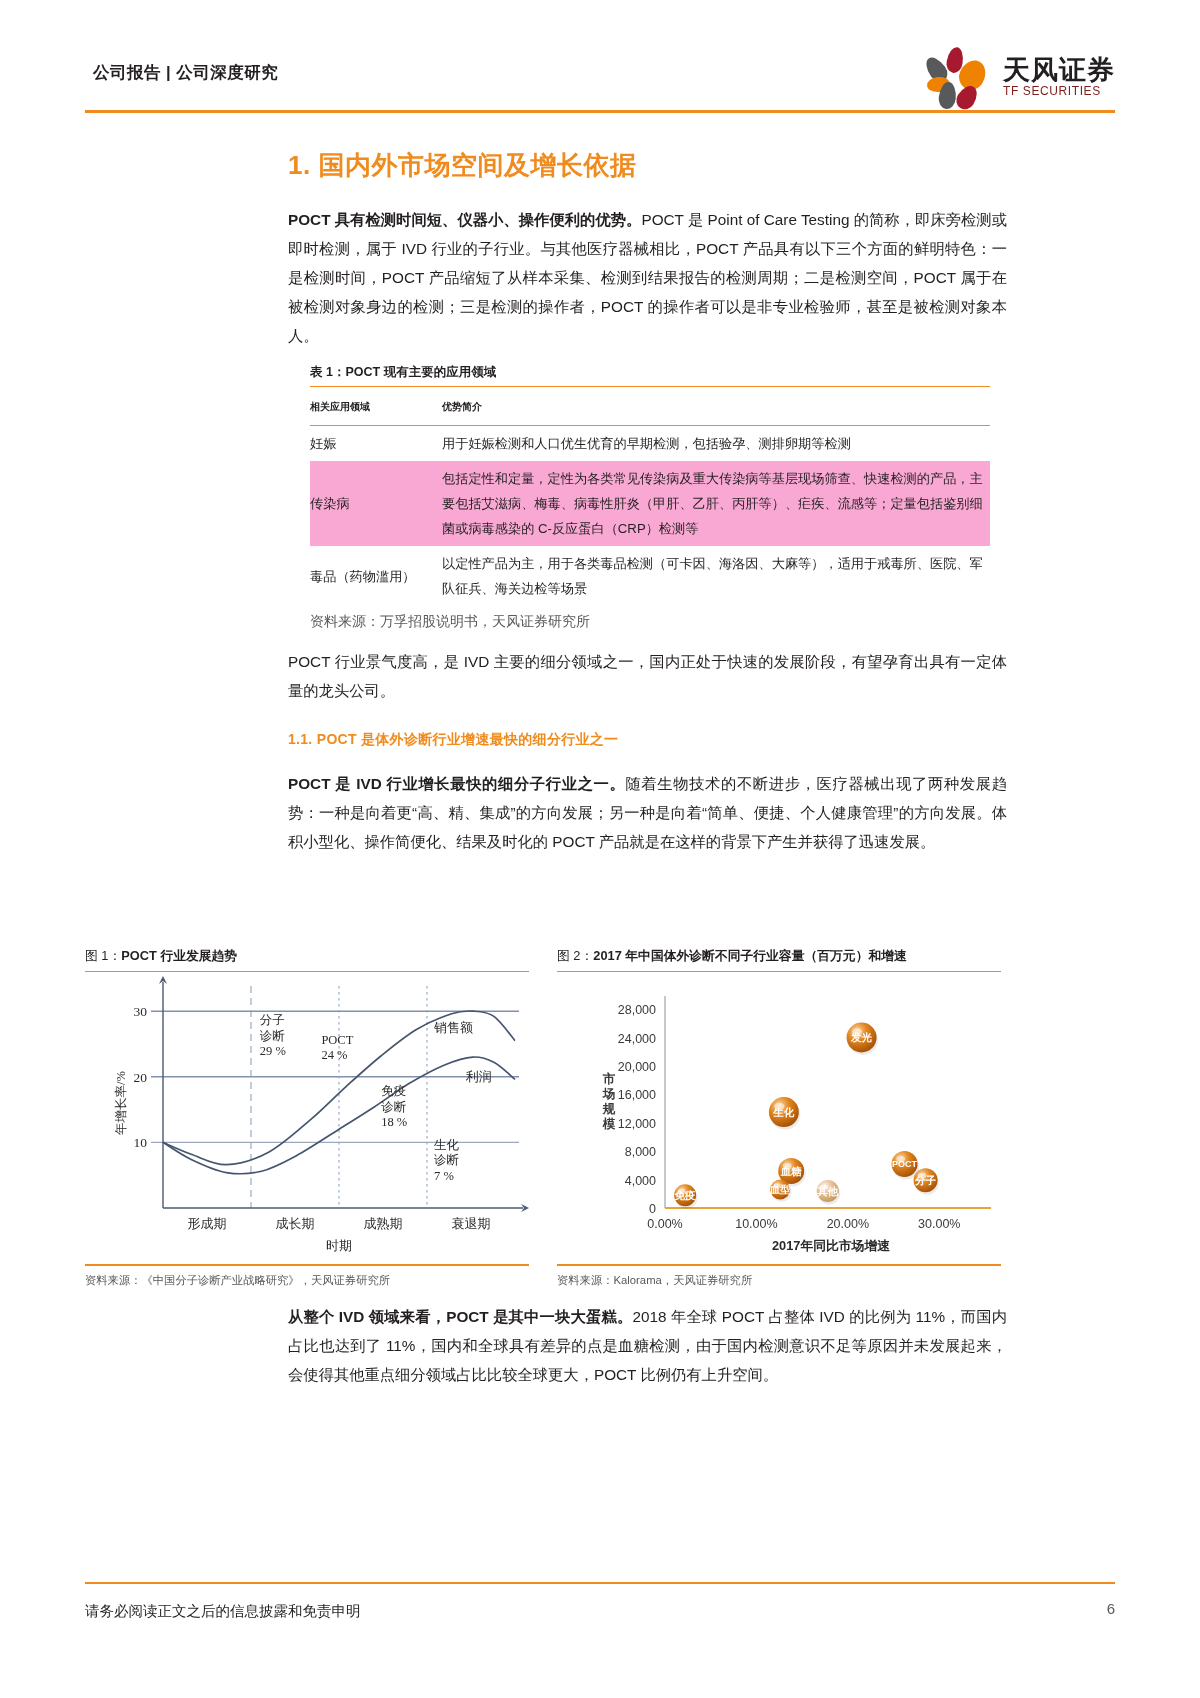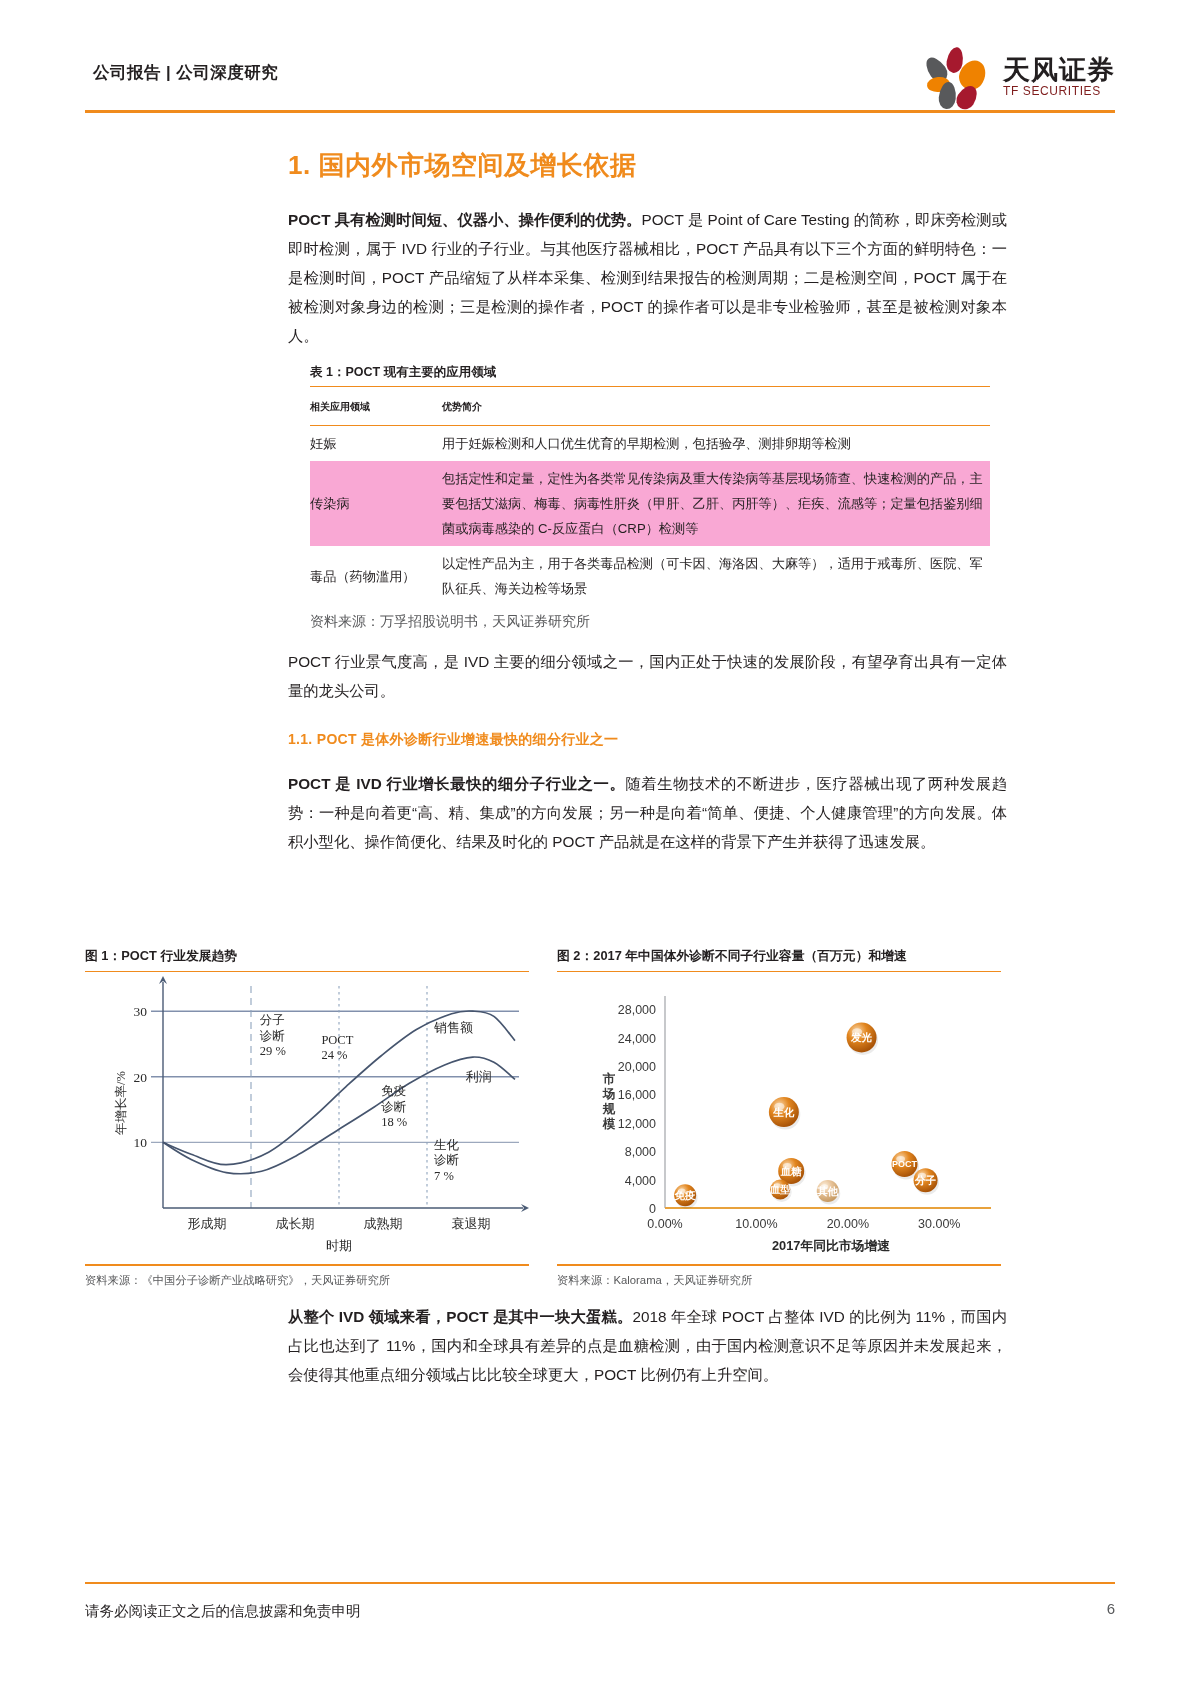--- a/index.html
+++ b/index.html
@@ -72,21 +72,21 @@
   table.poct tbody tr.shade td { background:#f9a8d4; }
   table.poct tbody tr.last td { border-bottom:1.4px solid #f08b1d; }
   td.col1 { width:132px; padding-left:2px; }
   td.col2 { padding-left:6px; }
   .tbl-source { font-size:14px; color:#58595b; margin-top:7px; }
 
   
   .figs { position:absolute; left:85px; top:948px; width:1030px; display:flex; gap:28px; }
   .fig { width:444px; }
   .fig-cap { font-size:12.8px; font-weight:bold; margin-bottom:6px; color:#231f20; }
-  .fig-cap .lbl { font-weight:bold; }
+  .fig-cap .lbl { font-weight:normal; }
   .fig-rule { height:1.4px; background:#f08b1d; margin-bottom:0; }
   .fig-body { height:290px; position:relative; background:#fff; }
   .fig-rule-bot { height:1.4px; background:#f08b1d; margin-top:2px;}
   .fig-source { font-size:11.3px; color:#58595b; margin-top:7px; }
 
   
   .footer-rule { position:absolute; left:85px; top:1582px; width:1030px; height:1.6px; background:#f08b1d; }
   .footer-txt { position:absolute; left:85px; top:1602px; font-size:14.5px; color:#231f20; }
   .footer-page { position:absolute; right:85px; top:1600px; font-size:15px; color:#58595b; }
 

